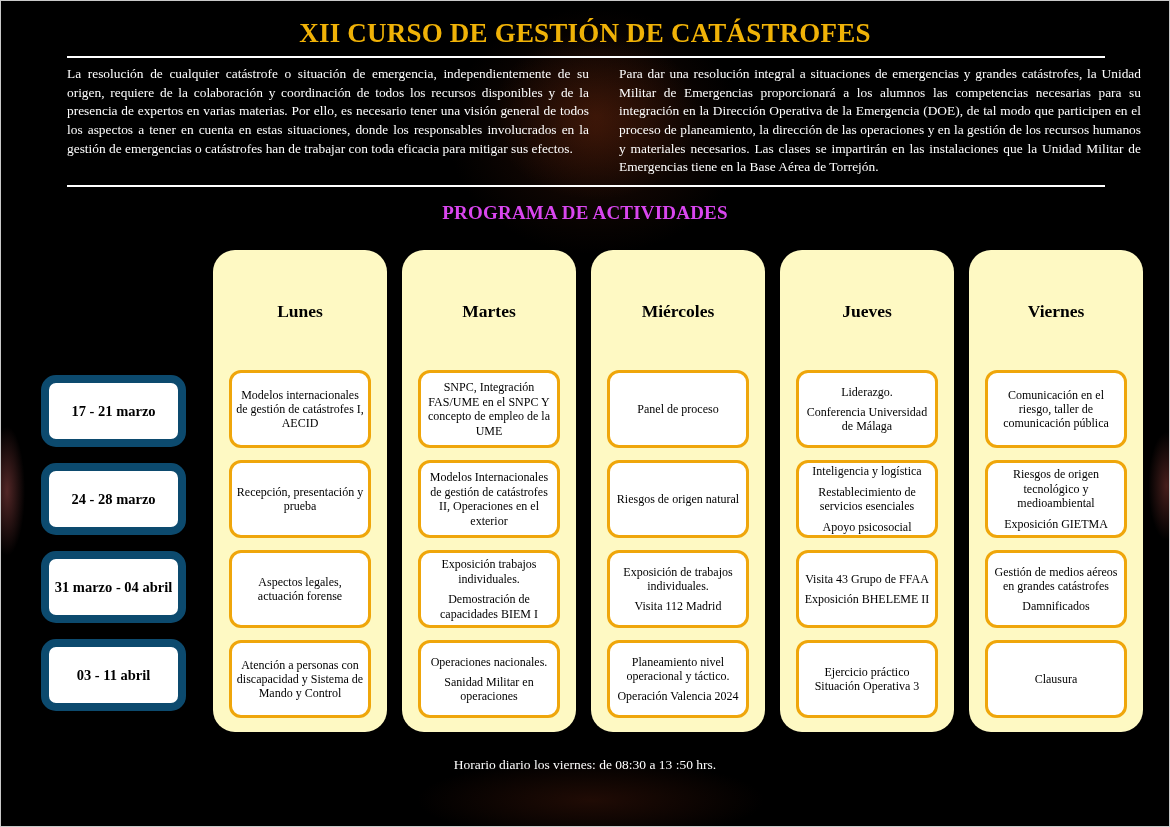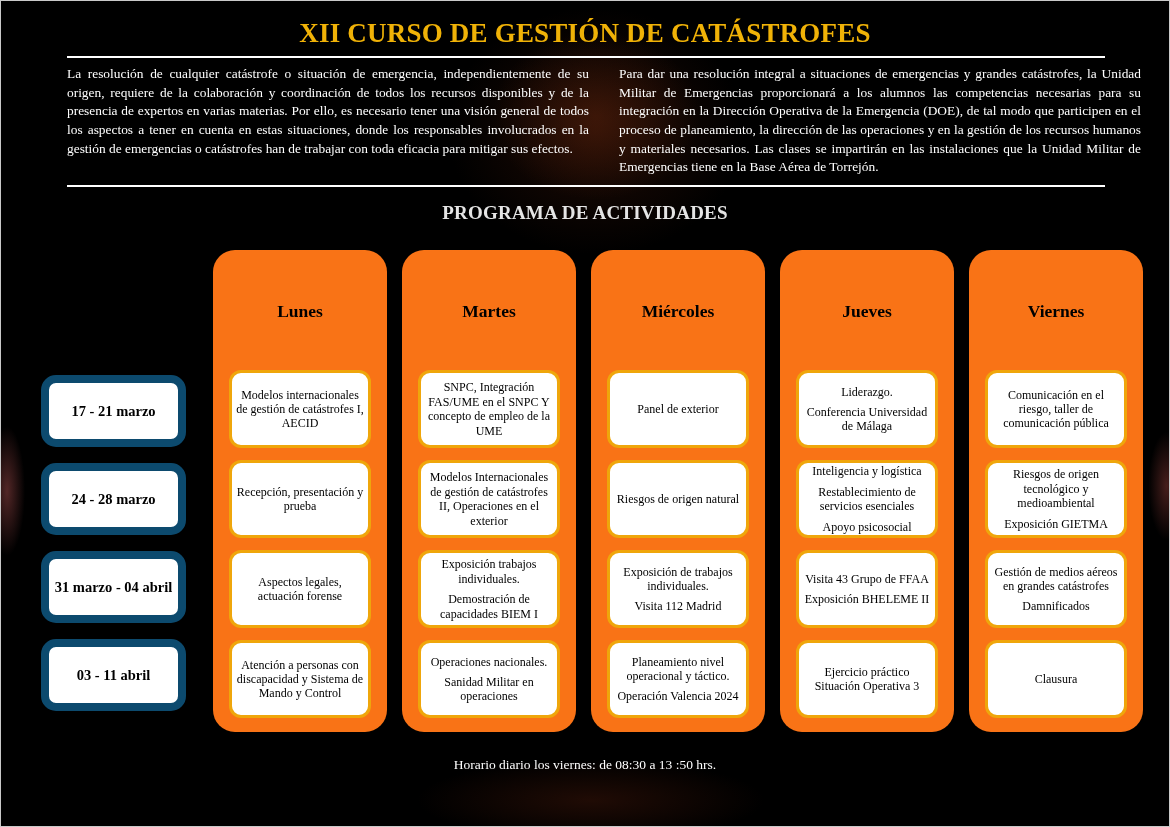--- a/index.html
+++ b/index.html
@@ -60,21 +60,21 @@
     line-height: 1.395;
     text-align: justify;
   }
   .intro p { margin: 0; flex: 1; }
   .rule-mid { margin-top: 8px; }
 
   .section-title {
     position: relative;
     margin: 15px 0 0 0;
     text-align: center;
-    color: #e5e5e5;
+    color: #d946ef;
     font-size: 19px;
     font-weight: bold;
     letter-spacing: 0.2px;
   }
 
   .schedule {
     position: relative;
     display: flex;
     gap: 15px;
     margin: 26px 0 0 40px;
@@ -101,21 +101,21 @@
     color: #000000;
     font-weight: bold;
     font-size: 14.5px;
     text-align: center;
   }
   .day-col {
     box-sizing: border-box;
     flex: none;
     width: 174px;
     height: 482px;
-    background: #f97316;
+    background: #fef9c3;
     border-radius: 22px;
     padding-top: 48px;
     display: flex;
     flex-direction: column;
     align-items: center;
   }
   .day-header {
     height: 26px;
     line-height: 26px;
     margin-bottom: 46px;
@@ -221,21 +221,21 @@
           <div class="cell">
             <div class="para">Operaciones nacionales.</div>
             <div class="para">Sanidad Militar en operaciones</div>
           </div>
         </div>
       </div>
       <div class="day-col">
         <div class="day-header">Miércoles</div>
         <div class="cells">
           <div class="cell">
-            <div class="para">Panel de exterior</div>
+            <div class="para">Panel de proceso</div>
           </div>
           <div class="cell">
             <div class="para">Riesgos de origen natural</div>
           </div>
           <div class="cell">
             <div class="para">Exposición de trabajos individuales.</div>
             <div class="para">Visita 112 Madrid</div>
           </div>
           <div class="cell">
             <div class="para">Planeamiento nivel operacional  y táctico.</div>

